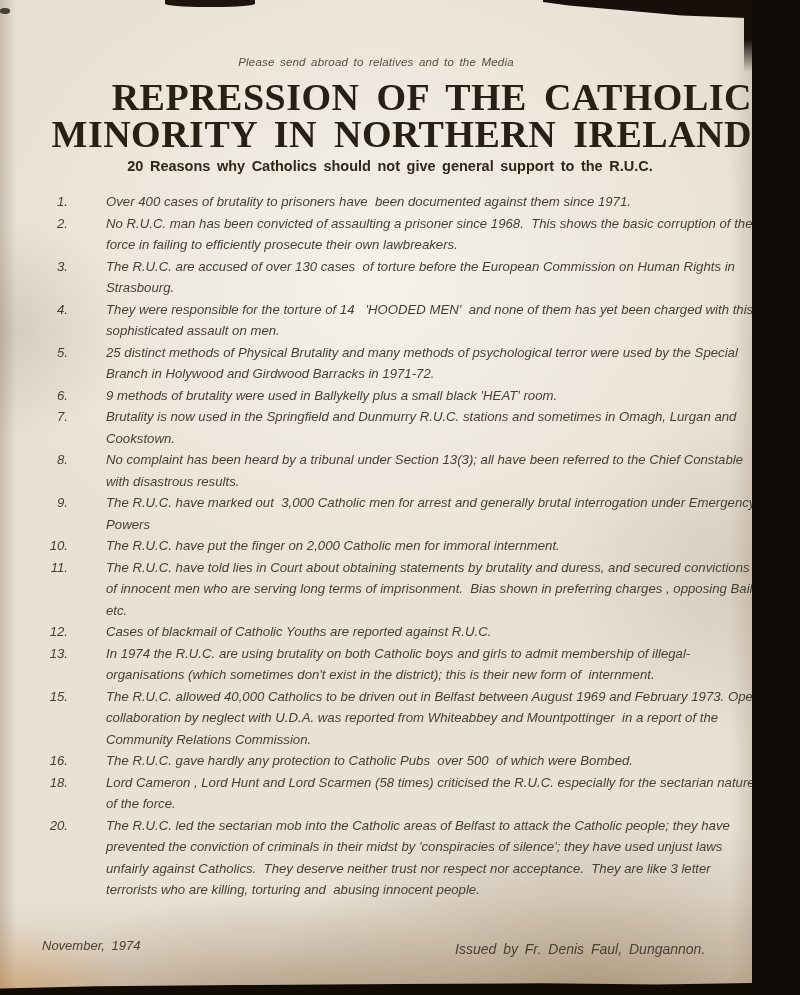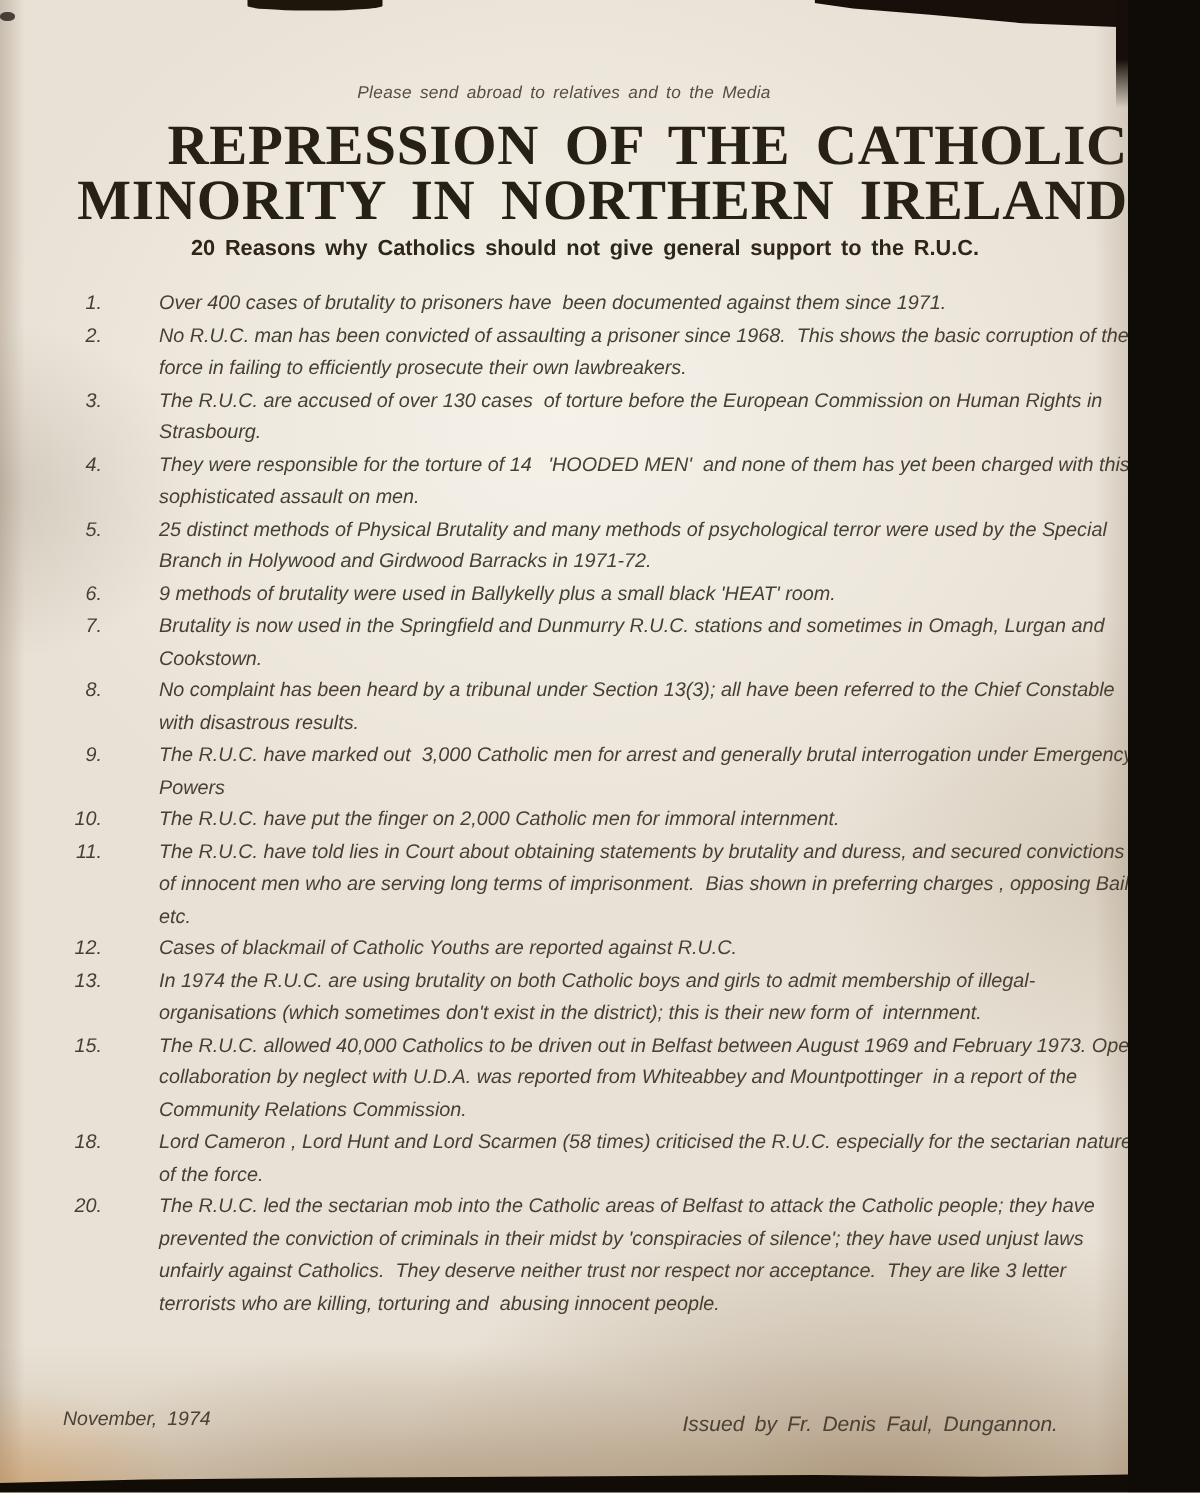--- a/index.html
+++ b/index.html
@@ -167,20 +167,24 @@
     <span class="num">13.</span>
     <span class="txt">In 1974 the R.U.C. are using brutality on both Catholic boys and girls to admit membership of illegal-organisations (which sometimes don't exist in the district); this is their new form of  internment.</span>
   </div>
 
 
   <div class="reason">
     <span class="num">15.</span>
     <span class="txt">The R.U.C. allowed 40,000 Catholics to be driven out in Belfast between August 1969 and February 1973. Open collaboration by neglect with U.D.A. was reported from Whiteabbey and Mountpottinger  in a report of the Community Relations Commission.</span>
   </div>
 
+  <div class="reason">
+    <span class="num">16.</span>
+    <span class="txt">The R.U.C. gave hardly any protection to Catholic Pubs  over 500  of which were Bombed.</span>
+  </div>
 
 
   <div class="reason">
     <span class="num">18.</span>
     <span class="txt">Lord Cameron , Lord Hunt and Lord Scarmen (58 times) criticised the R.U.C. especially for the sectarian nature of the force.</span>
   </div>
 
 
   <div class="reason">
     <span class="num">20.</span>

